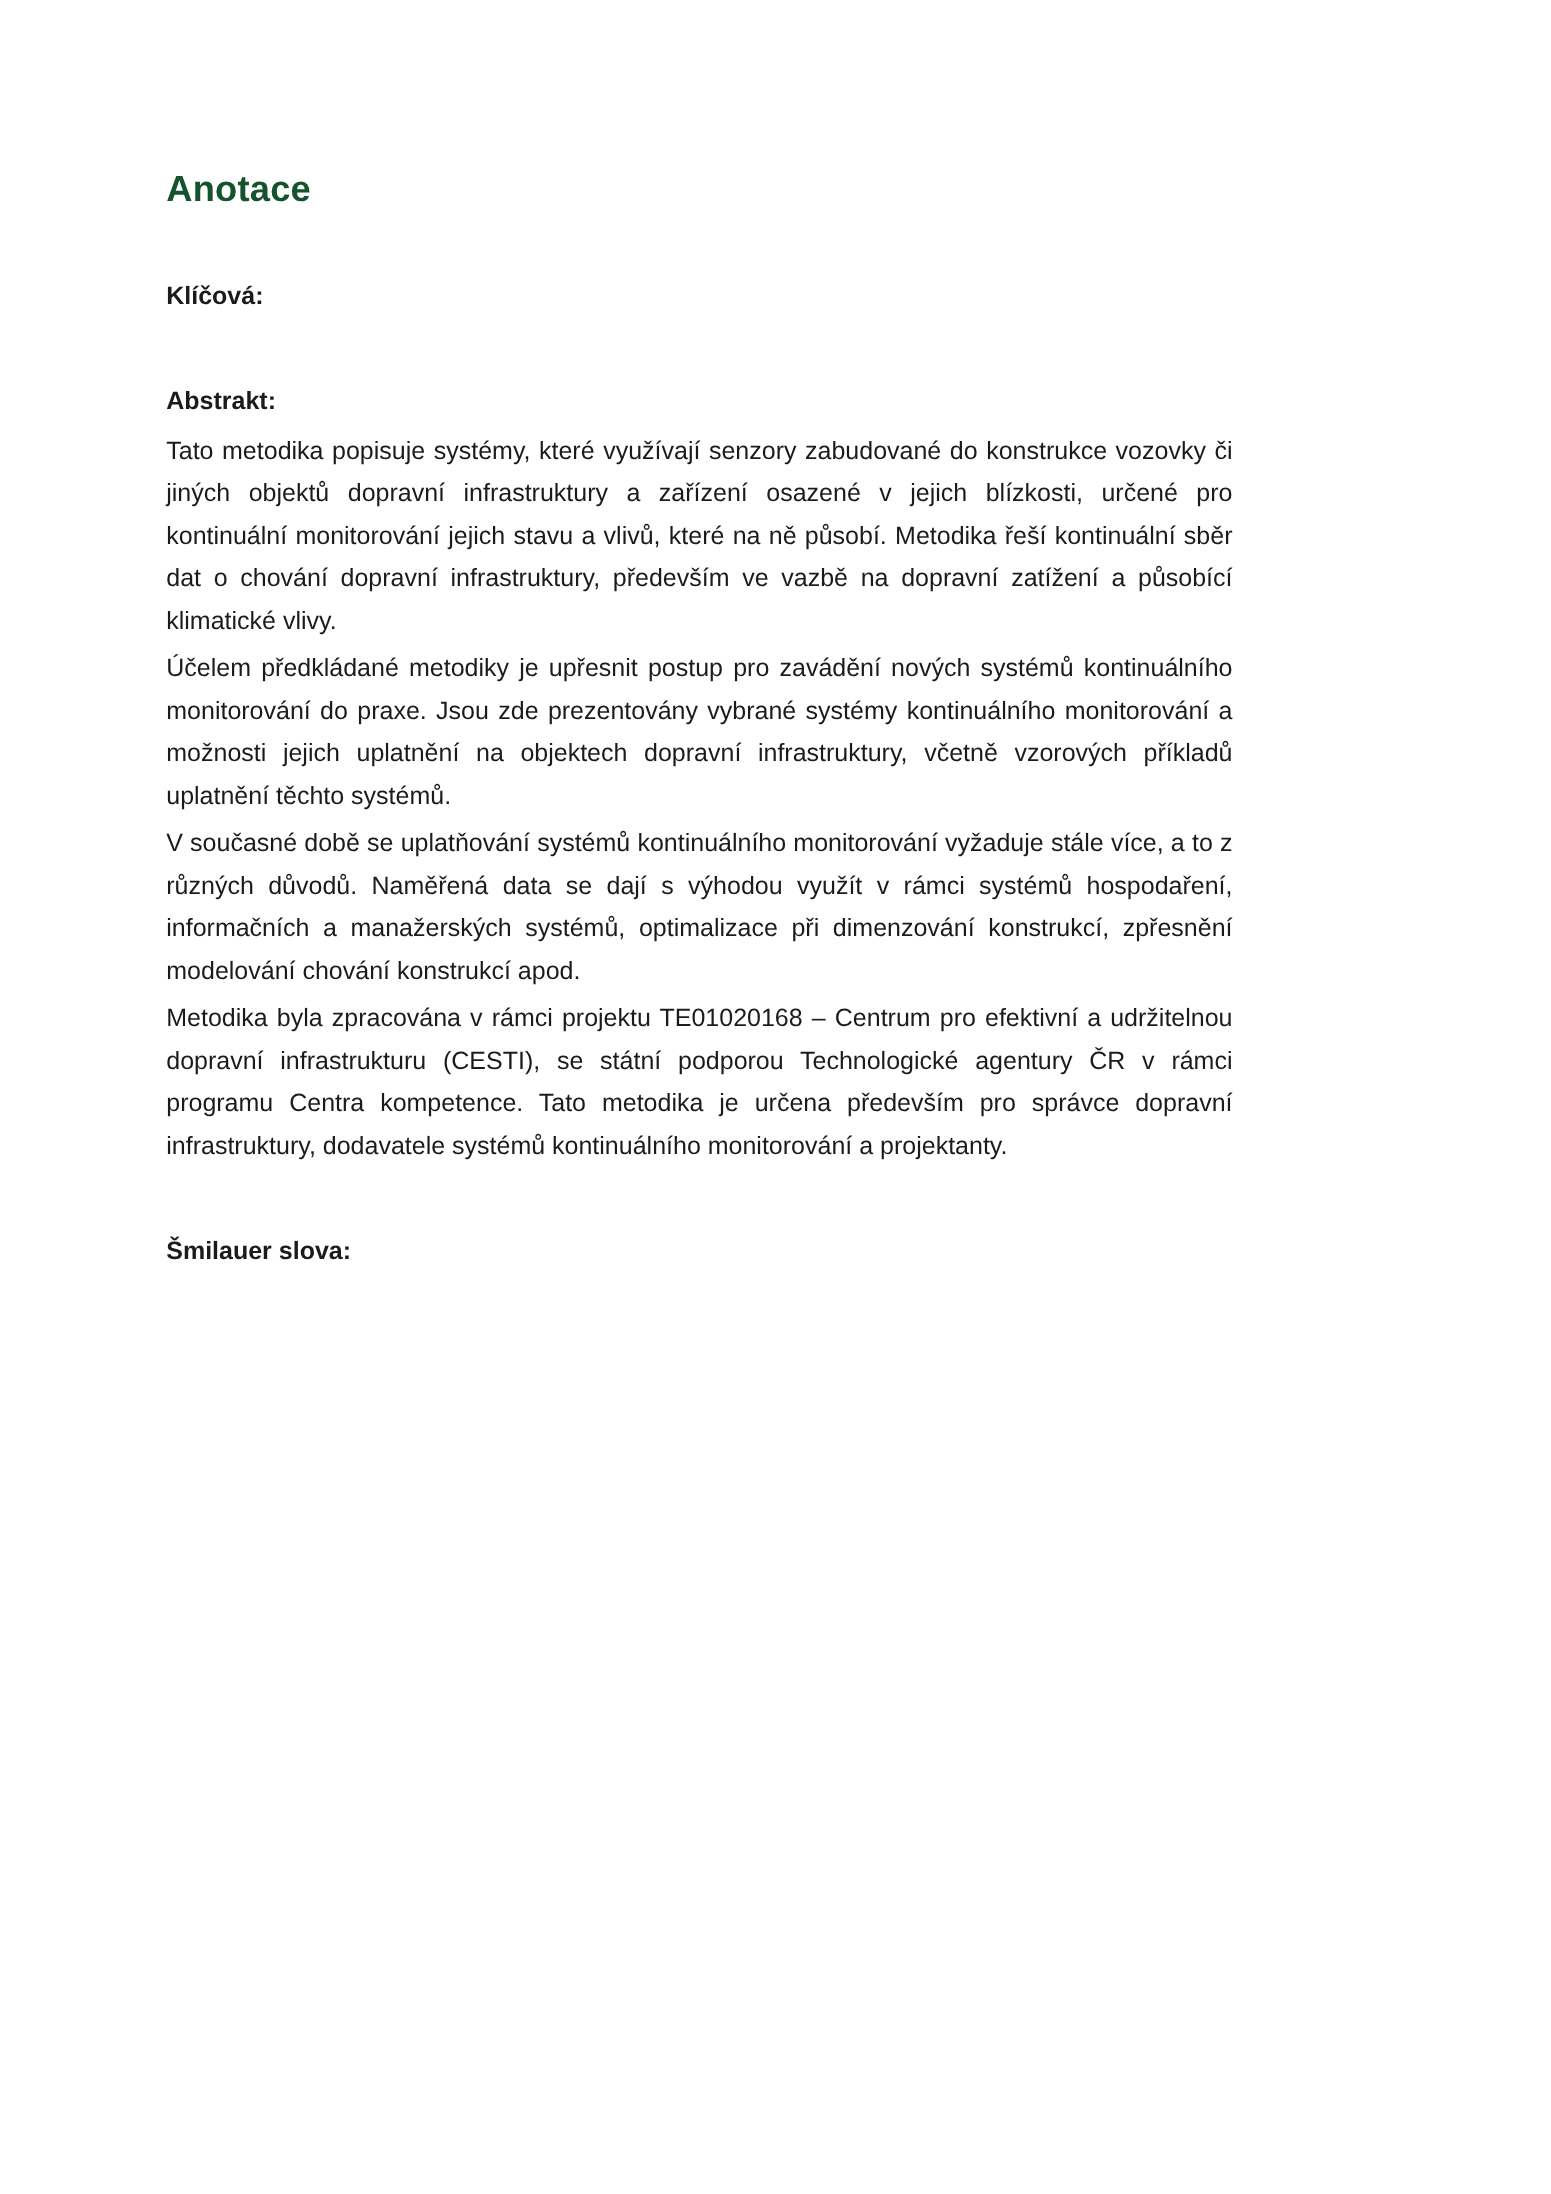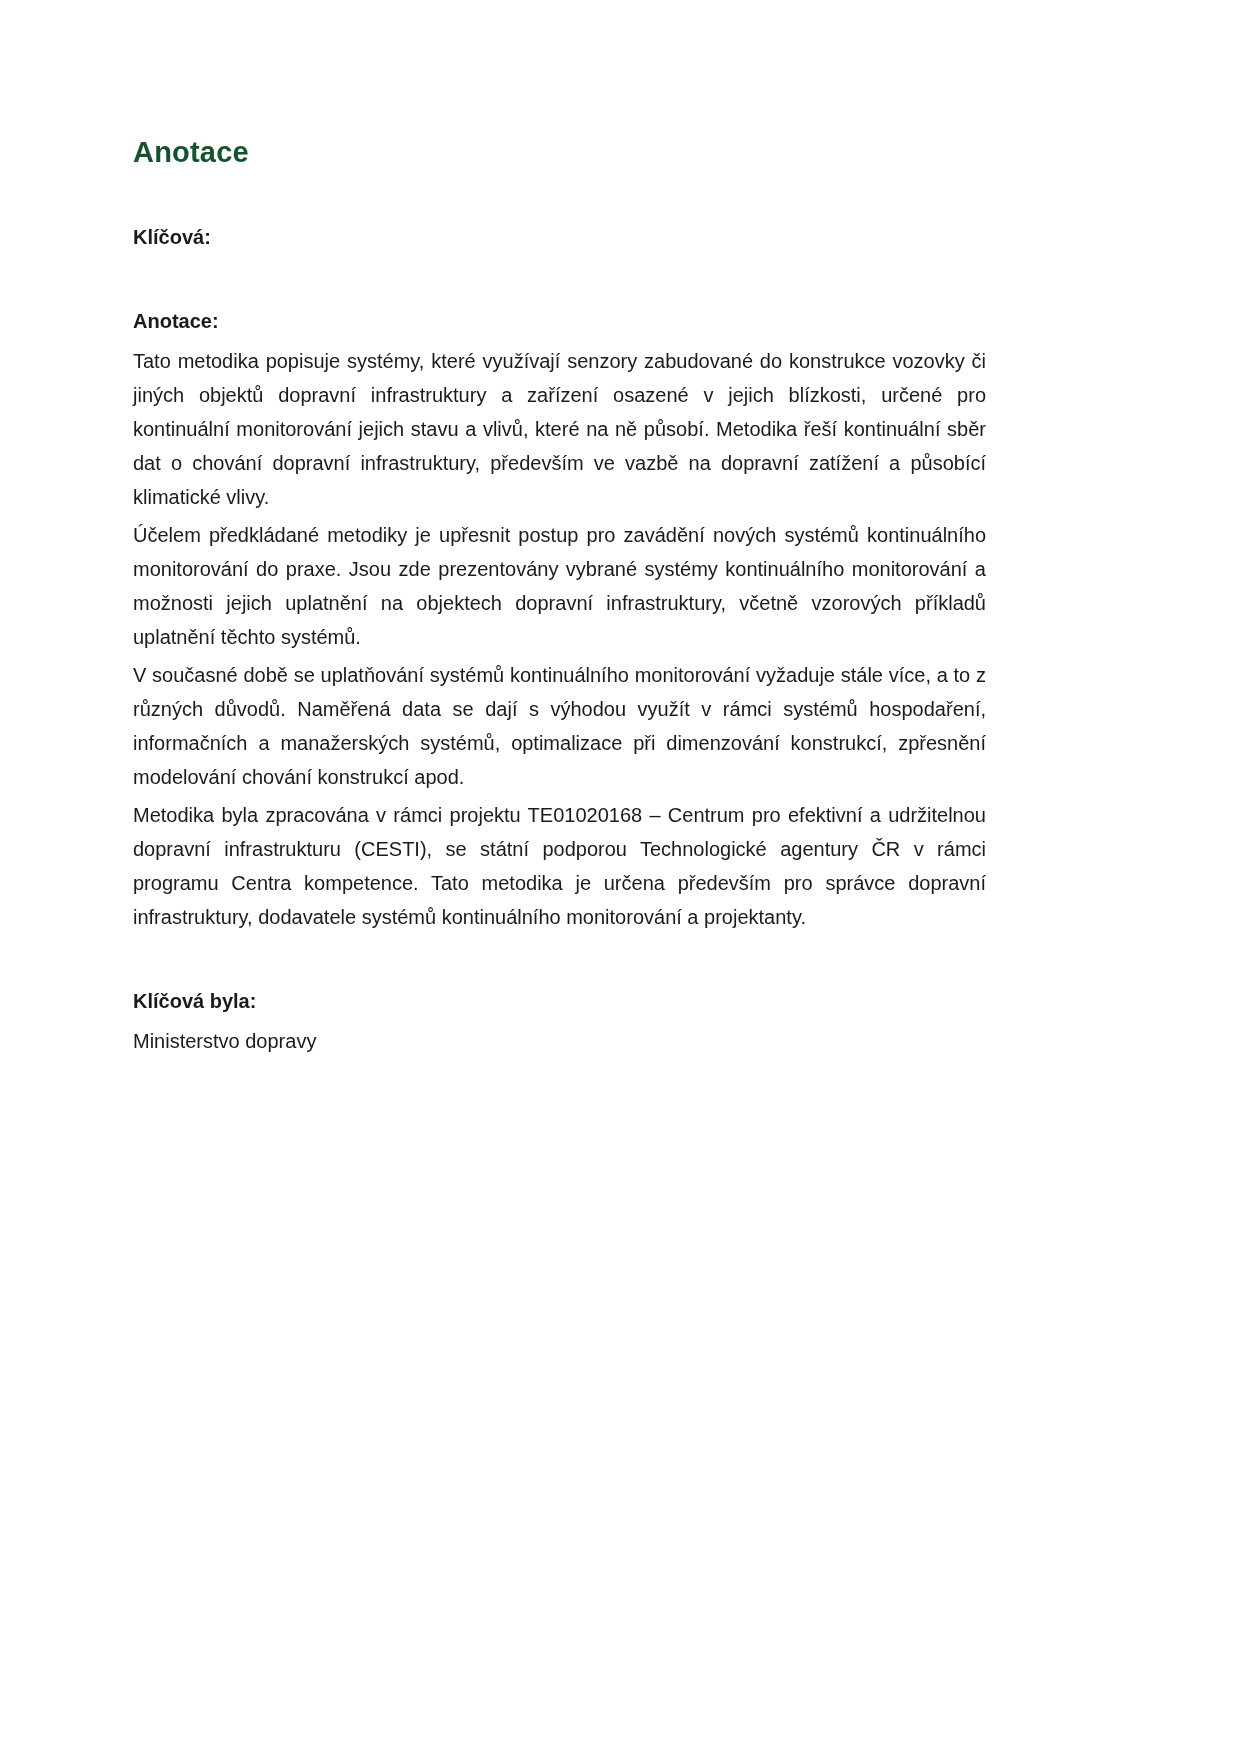--- a/index.html
+++ b/index.html
@@ -57,29 +57,28 @@
   <div class="content">
 
     <h1 class="doc-title" style="color: #14532d;">Anotace</h1>
 
 
     <section>
       <p class="section-label">Klíčová:</p>
     </section>
 
     <section>
-      <p class="section-label">Anotace:</p>
+      <p class="section-label">Abstrakt:</p>
       <p class="para">Tato metodika popisuje systémy, které využívají senzory zabudované do konstrukce vozovky či jiných objektů dopravní infrastruktury a zařízení osazené v jejich blízkosti, určené pro kontinuální monitorování jejich stavu a vlivů, které na ně působí. Metodika řeší kontinuální sběr dat o chování dopravní infrastruktury, především ve vazbě na dopravní zatížení a působící klimatické vlivy.</p>
       <p class="para">Účelem předkládané metodiky je upřesnit postup pro zavádění nových systémů kontinuálního monitorování do praxe. Jsou zde prezentovány vybrané systémy kontinuálního monitorování a možnosti jejich uplatnění na objektech dopravní infrastruktury, včetně vzorových příkladů uplatnění těchto systémů.</p>
       <p class="para">V současné době se uplatňování systémů kontinuálního monitorování vyžaduje stále více, a to z různých důvodů. Naměřená data se dají s výhodou využít v rámci systémů hospodaření, informačních a manažerských systémů, optimalizace při dimenzování konstrukcí, zpřesnění modelování chování konstrukcí apod.</p>
       <p class="para">Metodika byla zpracována v rámci projektu TE01020168 – Centrum pro efektivní a udržitelnou dopravní infrastrukturu (CESTI), se státní podporou Technologické agentury ČR v rámci programu Centra kompetence. Tato metodika je určena především pro správce dopravní infrastruktury, dodavatele systémů kontinuálního monitorování a projektanty.</p>
     </section>
 
     <section>
-      <p class="section-label">Klíčová byla:</p>
+      <p class="section-label">Šmilauer slova:</p>
     </section>
 
     <section>
-      <p class="para single">Ministerstvo dopravy</p>
     </section>
 
   </div>
 </div>
 
 </body></html>

